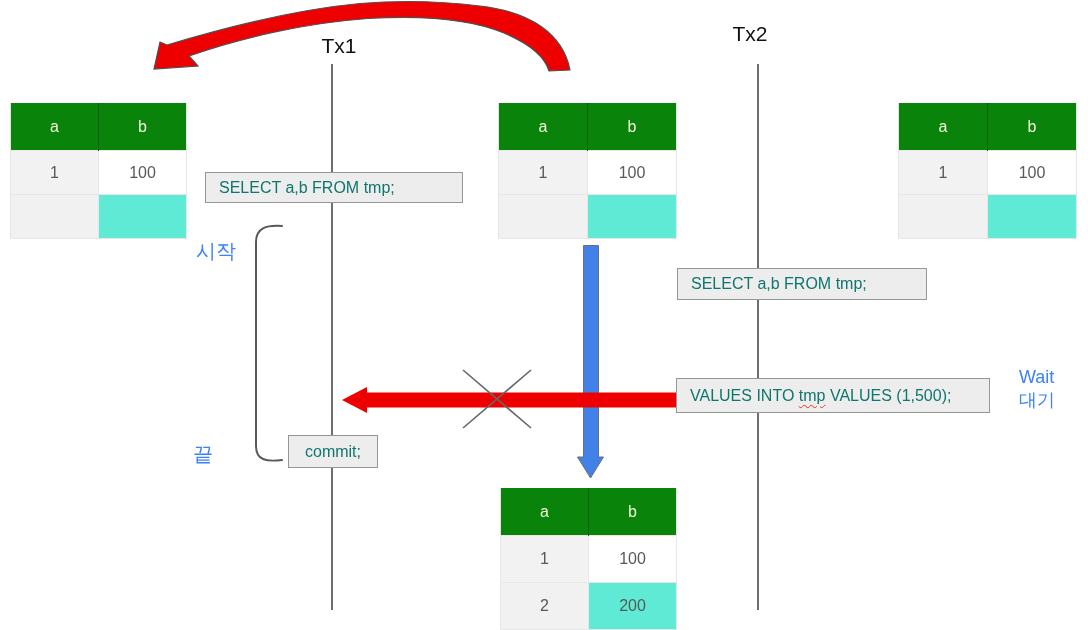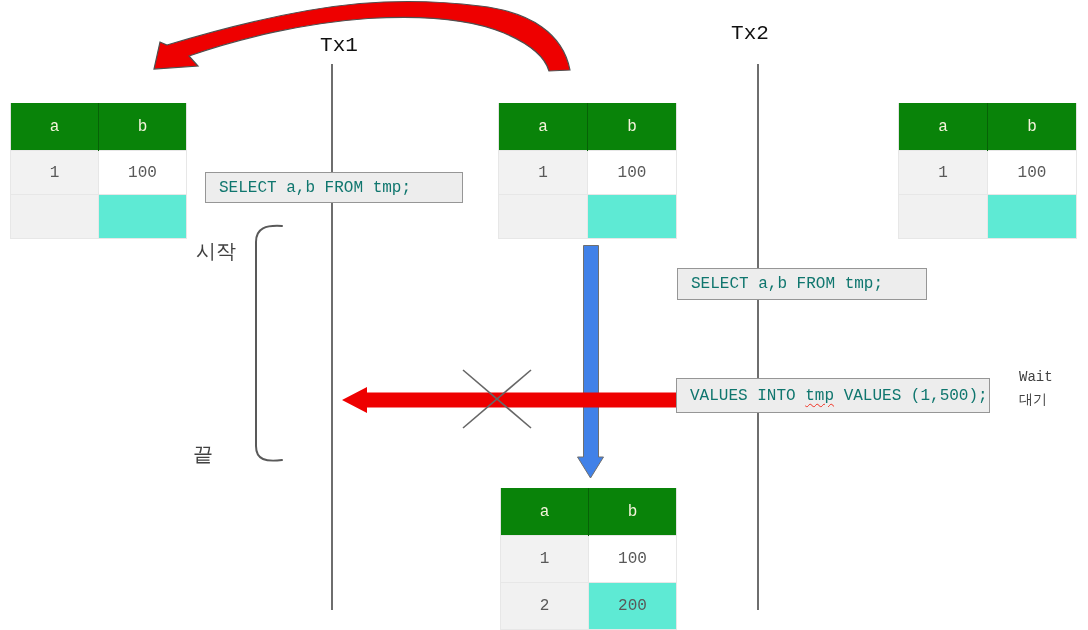--- a/index.html
+++ b/index.html
@@ -1,18 +1,18 @@
 <!DOCTYPE html>
 <html><head>
 <meta charset="utf-8">
 <style>
   html,body{margin:0;padding:0;background:#fff;}
   .stage{
     position:relative;width:1088px;height:630px;background:#ffffff;overflow:hidden;
-    font-family:Liberation Mono, monospace;
+    font-family:Liberation Sans, sans-serif;
   }
   .abs{position:absolute;}
 
   
   .tl-line{position:absolute;width:2px;background:#6e6e6e;z-index:1;}
 
   
   .tx-label{position:absolute;width:70px;text-align:center;font-size:21px;color:#111;z-index:3;}
 
   
@@ -40,23 +40,23 @@
     font-size:16px;color:#0f766e;display:flex;align-items:center;white-space:pre;
     box-sizing:border-box;
   }
   .pad{padding-left:13px;}
   .squiggle{
     text-decoration:underline wavy #f03022 1px;
     text-underline-offset:3px;
   }
 
   
-  .anno{position:absolute;color:#404040;z-index:3;}
+  .anno{position:absolute;color:#3b82f6;z-index:3;}
   .anno-start,.anno-end{font-size:20px;}
-  .wait-block{font-size:14px;line-height:23px;}
+  .wait-block{font-size:18px;line-height:23px;}
 
   svg{display:block;}
   .z2{z-index:2;} .z3{z-index:3;} .z5{z-index:5;}
 </style>
 </head>
 <body>
 
 <div class="stage">
 
   <div class="tl-line" style="left:331px;top:64px;height:546px;"></div>
@@ -161,20 +161,23 @@
   </div>
 
   <div class="stmt-box pad" style="left:677px;top:268px;width:250px;height:32px;">
     <span>SELECT a,b FROM tmp;</span>
   </div>
 
   <div class="stmt-box pad" style="left:676px;top:378px;width:314px;height:35px;">
     <span>VALUES INTO </span><span class="squiggle">tmp</span><span> VALUES (1,500);</span>
   </div>
 
+  <div class="stmt-box" style="left:288px;top:435px;width:90px;height:33px;justify-content:center;">
+    <span>commit;</span>
+  </div>
 
   <div class="anno anno-start" style="left:196px;top:238px;">시작</div>
   <div class="anno anno-end" style="left:193px;top:441px;">끝</div>
 
   <div class="anno wait-block" style="left:1019px;top:366px;">
     <div>Wait</div>
     <div>대기</div>
   </div>
 
 </div>

